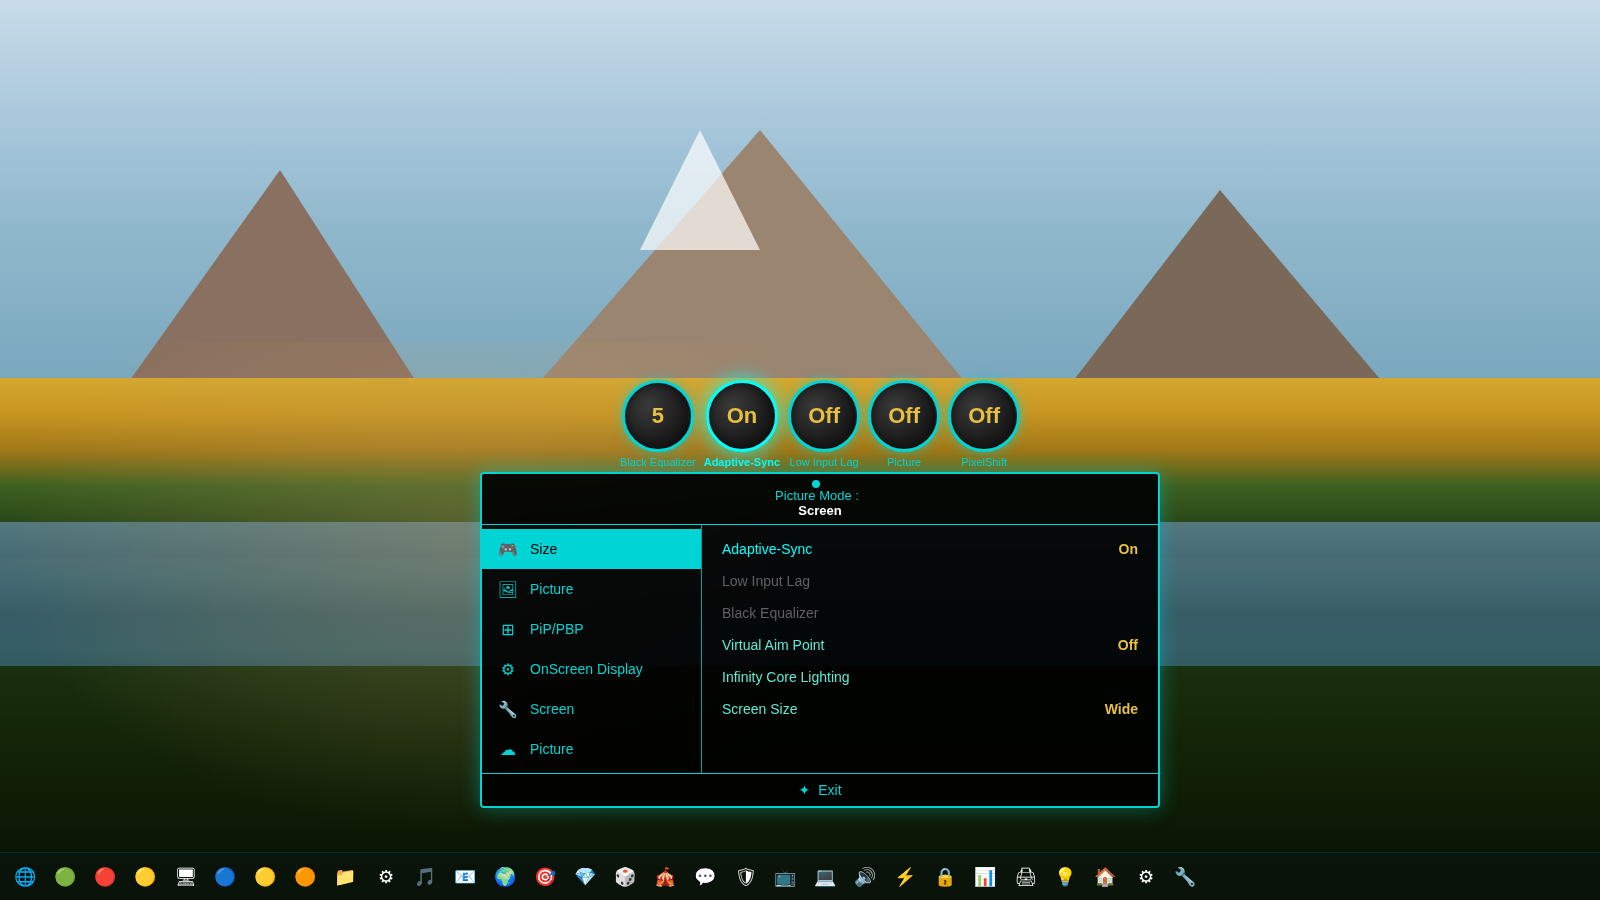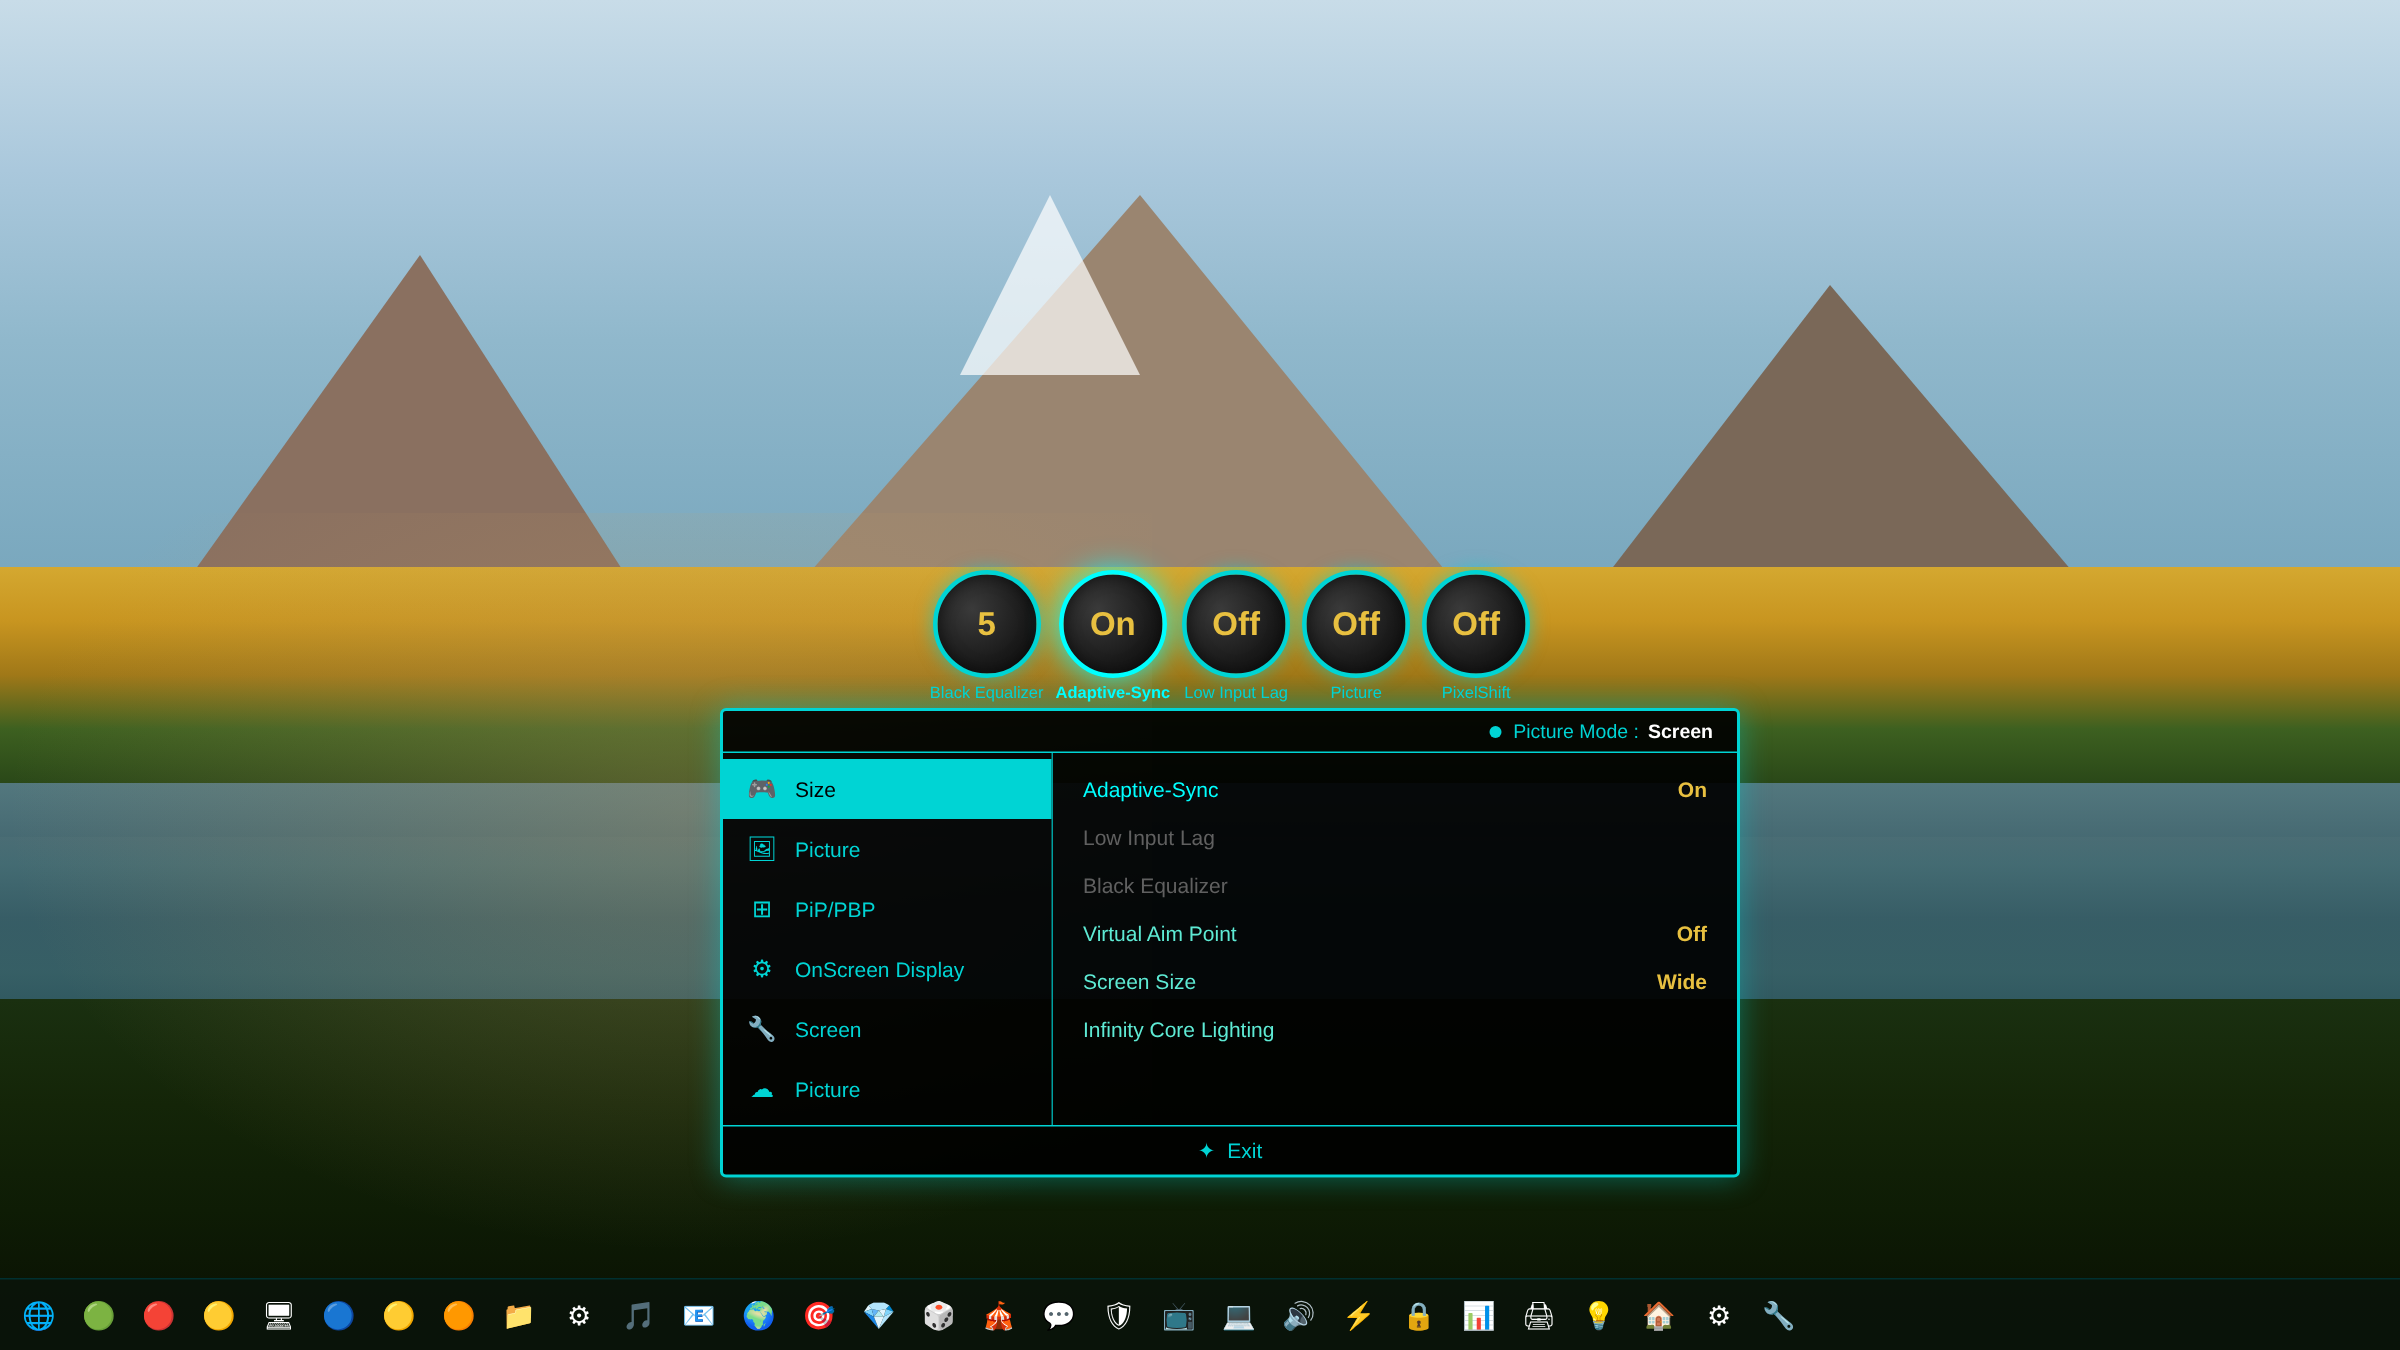--- a/index.html
+++ b/index.html
@@ -216,20 +216,21 @@
 
     
     .picture-mode-bar {
       display: flex;
       justify-content: flex-end;
       align-items: center;
       padding: 6px 16px;
       border-bottom: 1px solid #00d4d4;
       font-size: 13px;
       color: #00d4d4;
+      flex-direction: column;
     }
 
     .picture-mode-dot {
       width: 8px;
       height: 8px;
       border-radius: 50%;
       background: #00d4d4;
       margin-right: 8px;
     }
 
@@ -444,25 +445,25 @@
             <span class="setting-label dimmed">Low Input Lag</span>
           </div>
           <div class="setting-row">
             <span class="setting-label dimmed">Black Equalizer</span>
           </div>
           <div class="setting-row">
             <span class="setting-label">Virtual Aim Point</span>
             <span class="setting-value">Off</span>
           </div>
           <div class="setting-row">
+            <span class="setting-label">Infinity Core Lighting</span>
+          </div>
+          <div class="setting-row">
             <span class="setting-label">Screen Size</span>
             <span class="setting-value">Wide</span>
-          </div>
-          <div class="setting-row">
-            <span class="setting-label">Infinity Core Lighting</span>
           </div>
         </div>
 
     </div>
 
     <div class="osd-exit">
       <span>✦</span>
       <span>Exit</span>
     </div>
 

